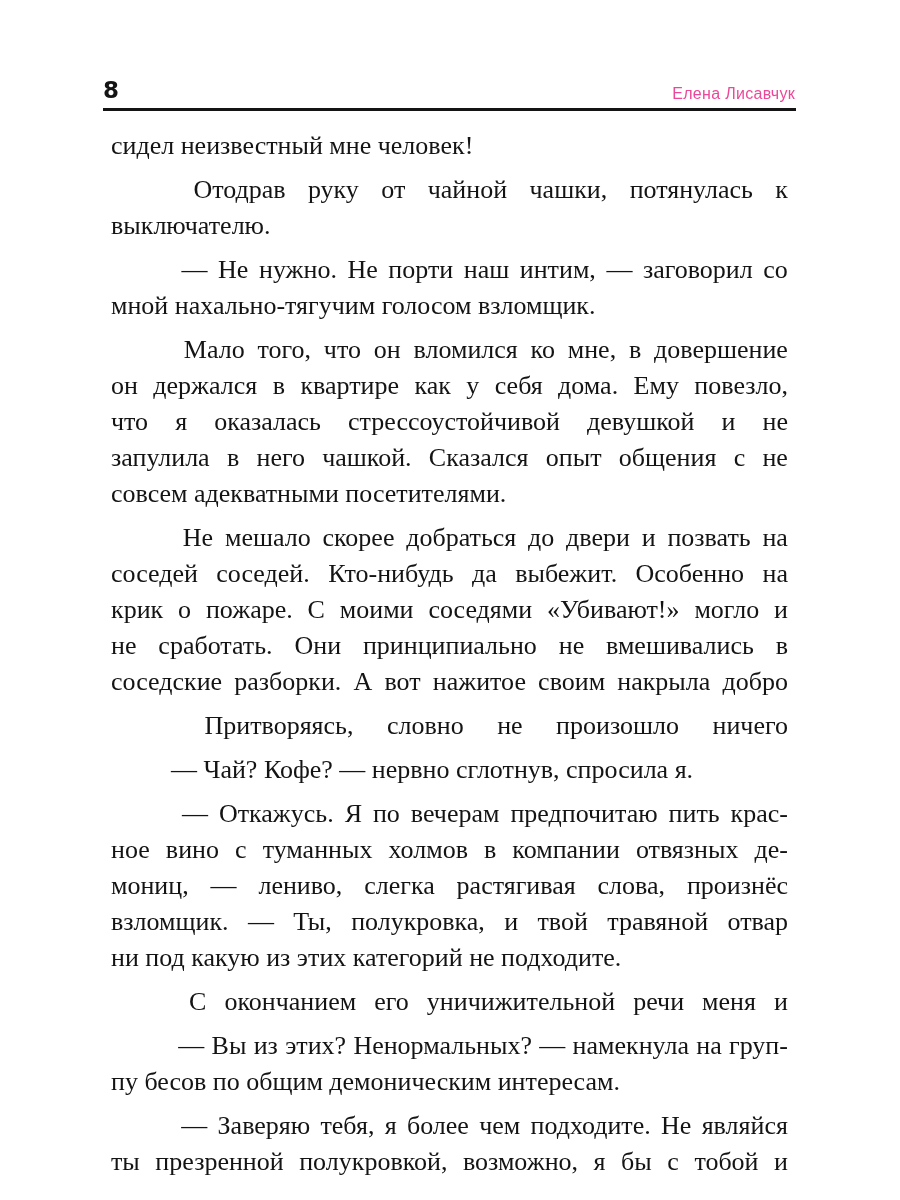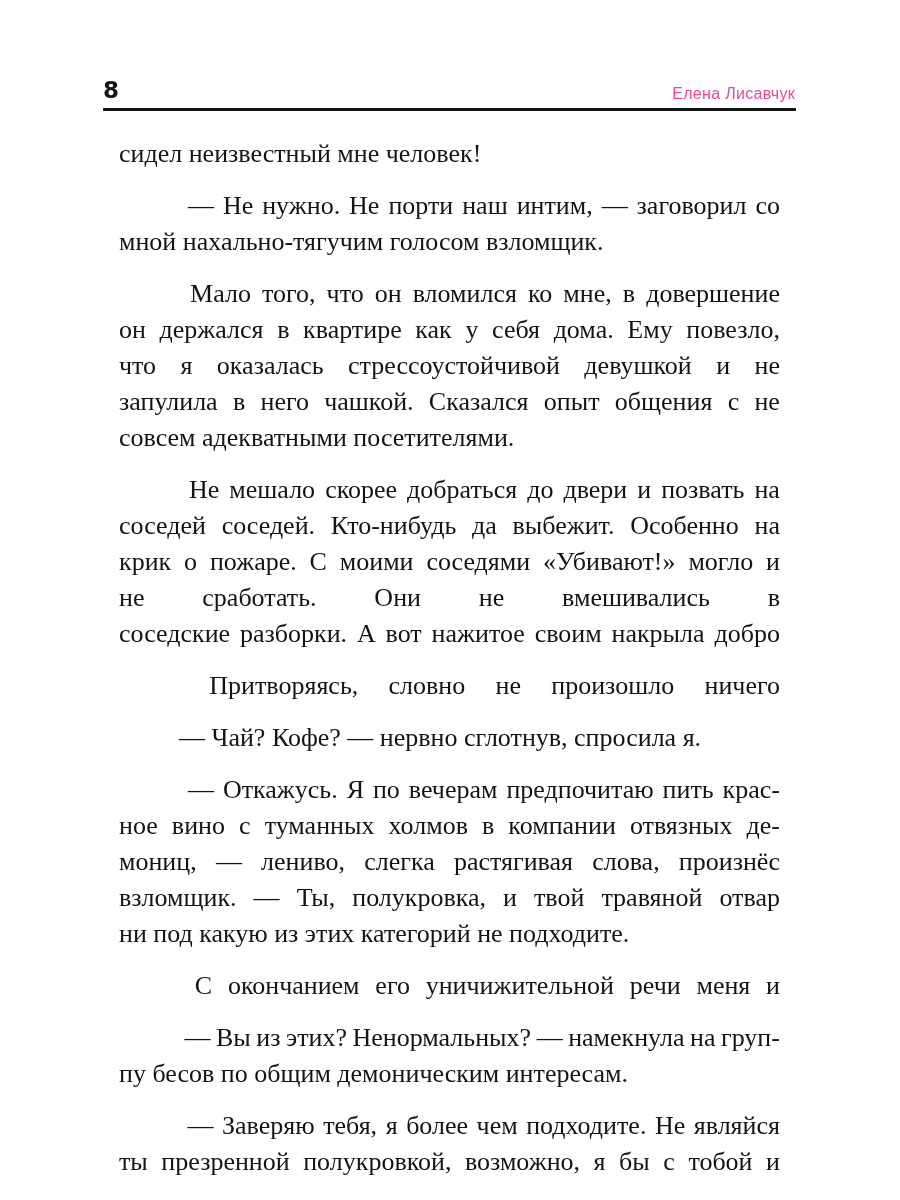--- a/index.html
+++ b/index.html
@@ -53,21 +53,21 @@
   }
 
   
   .textblock {
     position: absolute;
     left: 103px;
     top: 120px;
     width: 693px;
   }
   .para {
-    margin: 16px;
+    margin: 8px;
     padding: 0;
   }
   
   .ln {
     display: block;
     width: 100%;
     height: 36px;
     font-size: 26px;
     line-height: 36px;
     white-space: nowrap;
@@ -95,20 +95,33 @@
   </div>
   <div class="runrule"></div>
 
   <div class="textblock">
       <div class="para">
         <div class="ln last">сидел неизвестный мне человек!</div>
       </div>
       <div class="para">
         <div class="ln j">
           <span class="ind"></span>
+          <span class="w">Отодрав</span>
+          <span class="w">руку</span>
+          <span class="w">от</span>
+          <span class="w">чайной</span>
+          <span class="w">чашки,</span>
+          <span class="w">потянулась</span>
+          <span class="w">к</span>
+        </div>
+        <div class="ln last">выключателю.</div>
+      </div>
+      <div class="para">
+        <div class="ln j">
+          <span class="ind"></span>
           <span class="w">—</span>
           <span class="w">Не</span>
           <span class="w">нужно.</span>
           <span class="w">Не</span>
           <span class="w">порти</span>
           <span class="w">наш</span>
           <span class="w">интим,</span>
           <span class="w">—</span>
           <span class="w">заговорил</span>
           <span class="w">со</span>
@@ -192,20 +205,21 @@
           <span class="w">моими</span>
           <span class="w">соседями</span>
           <span class="w">«Убивают!»</span>
           <span class="w">могло</span>
           <span class="w">и</span>
         </div>
         <div class="ln j">
           <span class="w">не</span>
           <span class="w">сработать.</span>
           <span class="w">Они</span>
+          <span class="w">принципиально</span>
           <span class="w">не</span>
           <span class="w">вмешивались</span>
           <span class="w">в</span>
         </div>
         <div class="ln j">
           <span class="w">соседские</span>
           <span class="w">разборки.</span>
           <span class="w">А</span>
           <span class="w">вот</span>
           <span class="w">нажитое</span>

